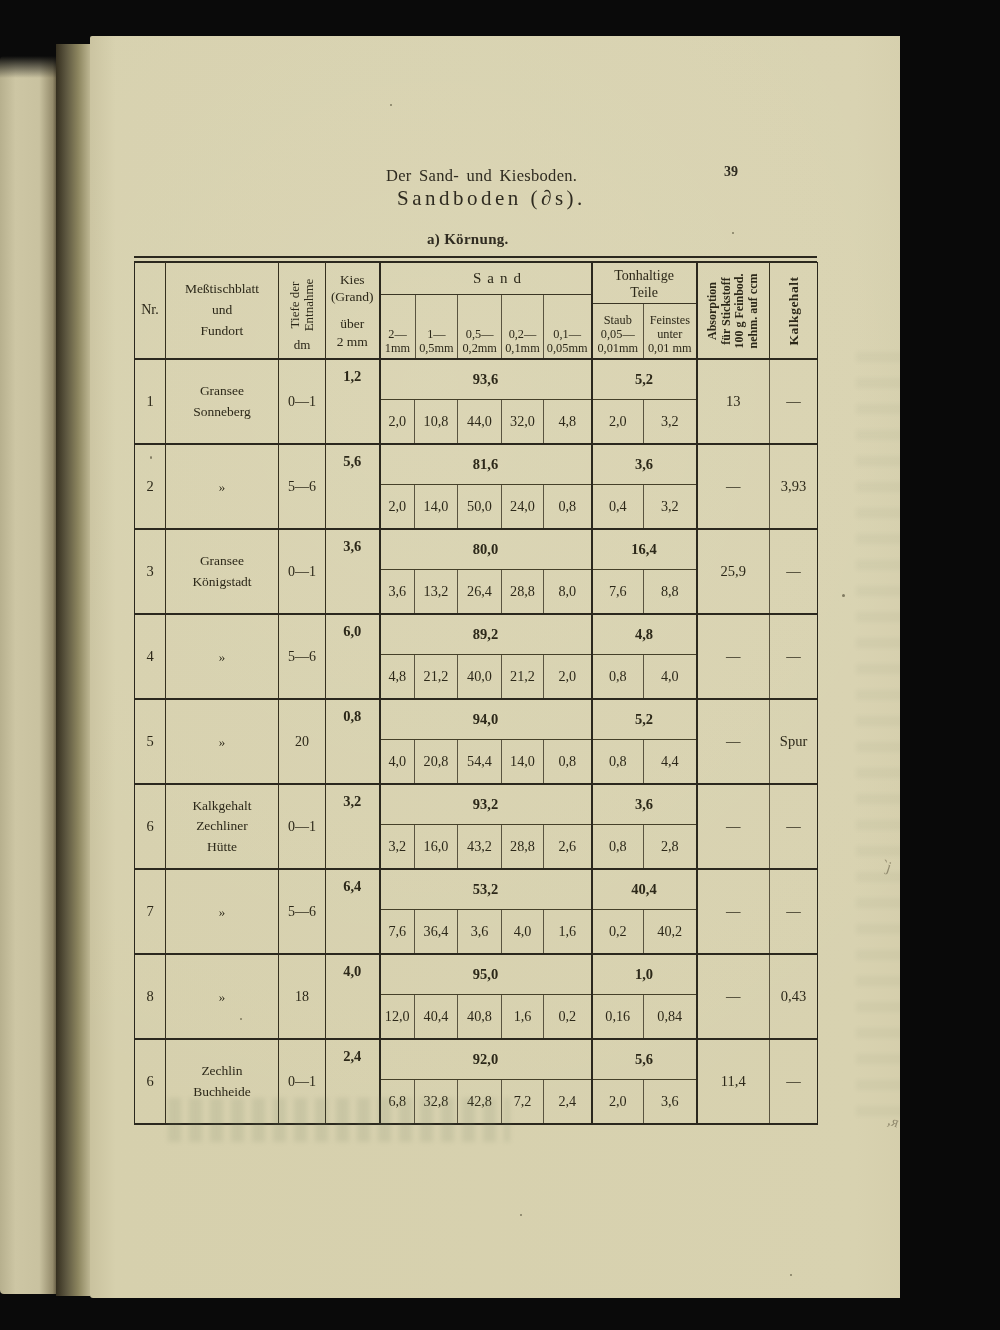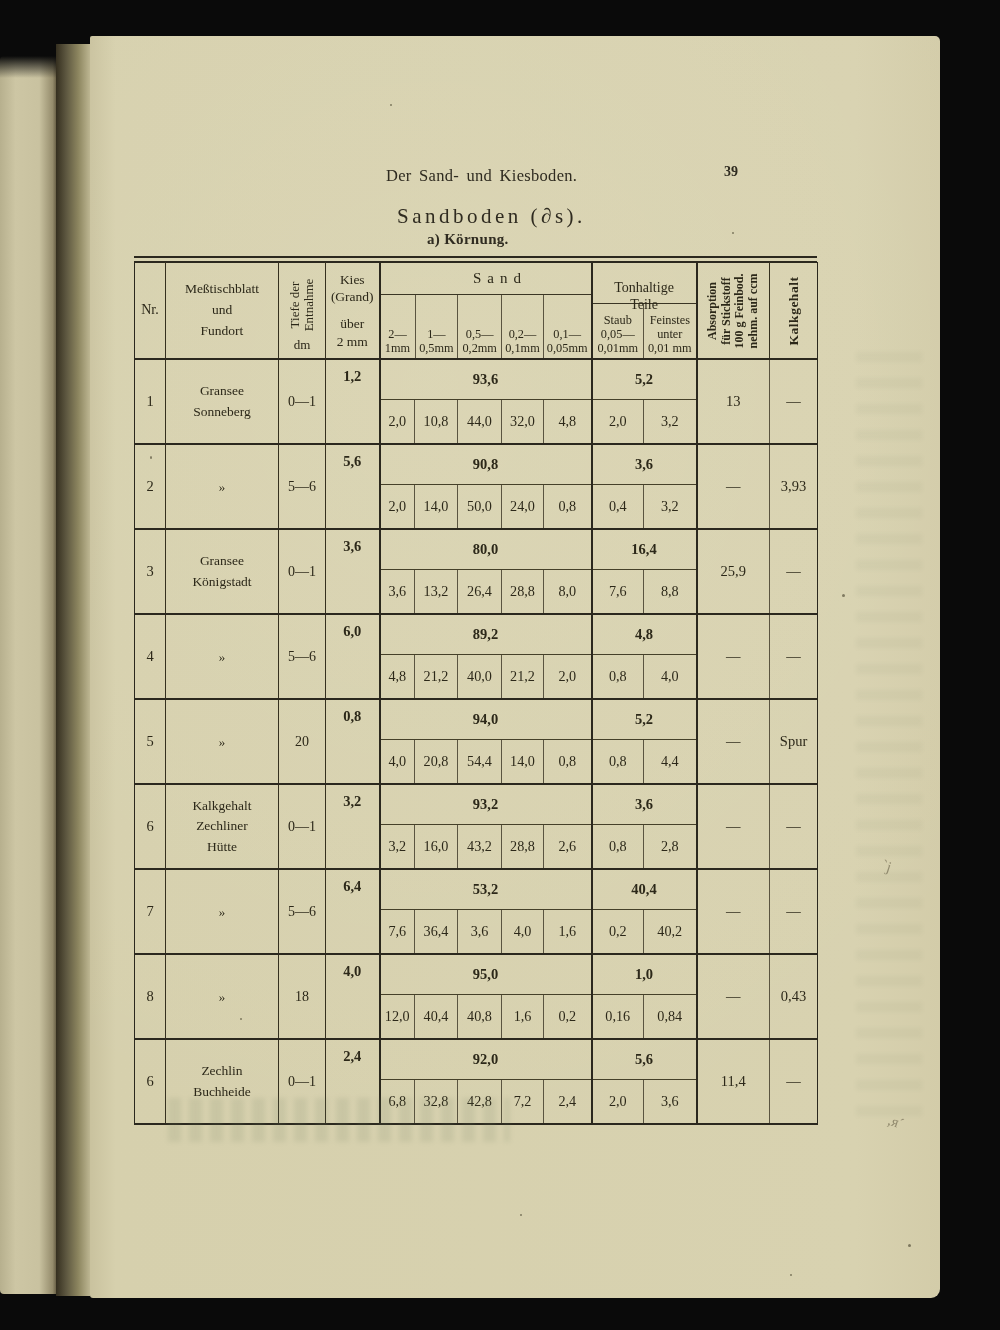--- a/index.html
+++ b/index.html
@@ -1,37 +1,37 @@
 <!DOCTYPE html>
 <html><head>
 <meta charset="utf-8">
 <style>
   html,body{margin:0;padding:0;background:#090909;}
-  .scan{position:relative;width:1000px;height:1330px;background:#0a0a0a;overflow:hidden;
+  .scan{position:relative;width:900px;height:1330px;background:#0a0a0a;overflow:hidden;
         font-family:"Liberation Serif","DejaVu Serif",serif;color:#2f2b20;}
 
   
   .edge-strip{position:absolute;left:0;top:56px;width:56px;height:1238px;
     background:linear-gradient(90deg,#b7b08e 0%,#cdc6a4 28%,#c9c2a0 70%,#958c6c 94%,#6b6248 100%);
     border-radius:4px 0 0 4px;}
   .edge-strip:before{content:"";position:absolute;left:0;top:0;right:0;height:22px;
     background:linear-gradient(180deg,#0a0a0a,transparent);}
   .gutter{position:absolute;left:56px;top:44px;width:34px;height:1252px;
     background:linear-gradient(90deg,#352f1f 0%,#5d5740 30%,#8c855f 65%,#bdb692 100%);}
   .page{position:absolute;left:90px;top:36px;width:850px;height:1262px;
     border-radius:2px 5px 9px 3px;
     background:
       radial-gradient(120% 90% at 40% 28%, rgba(255,253,238,.10), transparent 70%),
       linear-gradient(90deg,#c9c29e 0%,#d6d0ad 3%,#d8d2b0 90%,#d3cca9 100%),
       #d7d1ae;}
 
   
   .running-head{position:absolute;left:296px;top:130px;font-size:16.5px;word-spacing:3px;letter-spacing:.3px;}
   .page-number{position:absolute;left:634px;top:128px;font-size:14px;font-weight:600;}
-  .title{position:absolute;left:307px;top:168px;font-size:21px;letter-spacing:3.5px;}
+  .title{position:absolute;left:307px;top:150px;font-size:21px;letter-spacing:3.5px;}
   .subtitle{position:absolute;left:337px;top:195px;font-size:15px;font-weight:bold;letter-spacing:.3px;}
 
   
   .table-wrap{position:absolute;left:44px;top:220px;width:683px;}
   .double-rule{height:3px;border-top:2.6px solid #2b281e;border-bottom:1.3px solid #2b281e;}
   table.grain{border-collapse:collapse;table-layout:fixed;width:683px;margin-top:0;
     border:1.6px solid #2b281e;font-size:14.5px;color:#2c2819;}
   
   .b-r1{border-right:1.4px solid #35301f;}
   .b-r2{border-right:2.2px solid #2b281e;}
@@ -46,21 +46,21 @@
   .rot{position:absolute;left:50%;top:50%;transform:translate(-50%,-50%) rotate(-90deg);
        white-space:nowrap;text-align:center;}
   .rot-tiefe{top:44%;font-size:13px;line-height:14px;}
   .rot-tiefe span{display:block;}
   .dm{position:absolute;left:0;right:0;bottom:4px;text-align:center;font-size:13px;}
   .h-kies span{display:block;line-height:1.3;text-align:center;}
   .h-kies span:nth-child(3){margin-top:9px;}
   .gwrap{display:flex;flex-direction:column;height:95px;}
   .gtitle{border-bottom:1.3px solid #3a3524;}
   .sand-title{height:31px;line-height:31px;font-size:15px;letter-spacing:6px;text-align:center;padding-left:29px;}
-  .ton-title{height:41px;text-align:center;padding-top:16px;box-sizing:border-box;line-height:17px;font-size:14px;}
+  .ton-title{height:41px;text-align:center;padding-top:4px;box-sizing:border-box;line-height:17px;font-size:14px;}
   .ton-title span{display:block;}
   .subrow{flex:1;display:flex;}
   .subcell{display:flex;flex-direction:column;justify-content:flex-end;align-items:center;
     padding-bottom:3px;font-size:12.3px;line-height:14px;}
   .subcell + .subcell{border-left:1px solid #5a5440;}
   .h-sand .subcell:nth-child(1){flex:35 0 0;}
   .h-sand .subcell:nth-child(2){flex:43 0 0;}
   .h-sand .subcell:nth-child(3){flex:44 0 0;}
   .h-sand .subcell:nth-child(4){flex:42 0 0;}
   .h-sand .subcell:nth-child(5){flex:48 0 0;}
@@ -228,21 +228,21 @@
               <td class="c-sub b-l2">2,0</td>
               <td class="c-sub b-l1">3,2</td>
             </tr>
             <tr class="tr-top">
               <td class="c-nr b-r1" rowspan="2">2</td>
               <td class="c-ort b-r1" rowspan="2">
                 <div class="ditto">»</div>
               </td>
               <td class="c-tiefe b-r1" rowspan="2">5—6</td>
               <td class="c-kies b-r2" rowspan="2">5,6</td>
-              <td class="c-total b-r2" colspan="5">90,8</td>
+              <td class="c-total b-r2" colspan="5">81,6</td>
               <td class="c-total b-r2" colspan="2">3,6</td>
               <td class="c-abs" rowspan="2">—</td>
               <td class="c-kalk b-l1" rowspan="2">3,93</td>
             </tr>
             <tr class="tr-bot">
               <td class="c-sub">2,0</td>
               <td class="c-sub b-l1">14,0</td>
               <td class="c-sub b-l1">50,0</td>
               <td class="c-sub b-l1">24,0</td>
               <td class="c-sub b-l1">0,8</td>

